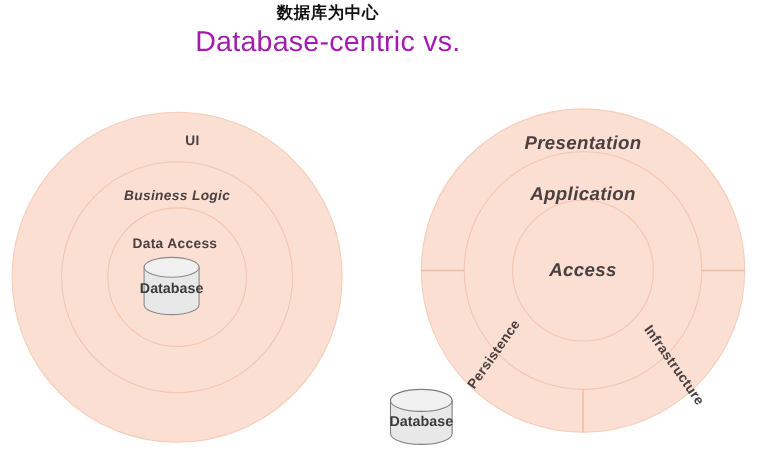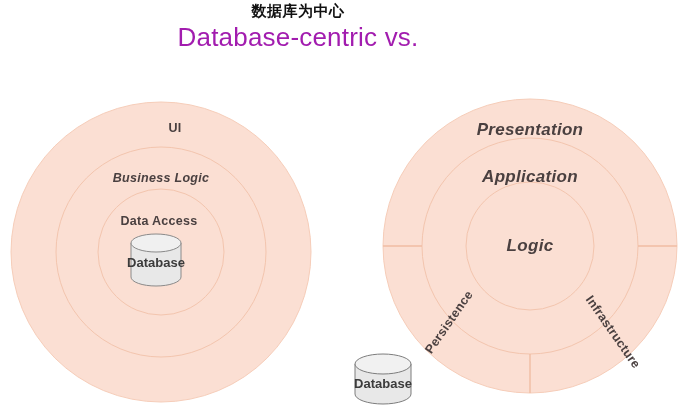--- a/index.html
+++ b/index.html
@@ -123,18 +123,18 @@
   </g>
 </svg>
 
 <div class="ring-label" style="left:175px; top:128px;">UI</div>
 <div class="ring-label" style="left:161px; top:178px;font-style:italic;">Business Logic</div>
 <div class="ring-label" style="left:159px; top:221px;">Data Access</div>
 <div class="db-label" style="left:156px; top:262px;">Database</div>
 
 <div class="ring-label big" style="left:530px; top:130px;">Presentation</div>
 <div class="ring-label big" style="left:530px; top:177px;">Application</div>
-<div class="ring-label big" style="left:530px; top:246px;">Logic</div>
+<div class="ring-label big" style="left:530px; top:246px;">Access</div>
 
 <div class="ring-label rot-left" style="left:449px; top:322px;">Persistence</div>
 <div class="ring-label rot-right" style="left:613px; top:332px;">Infrastructure</div>
 
 <div class="db-label" style="left:383px; top:383px;">Database</div>
 
 </body></html>

